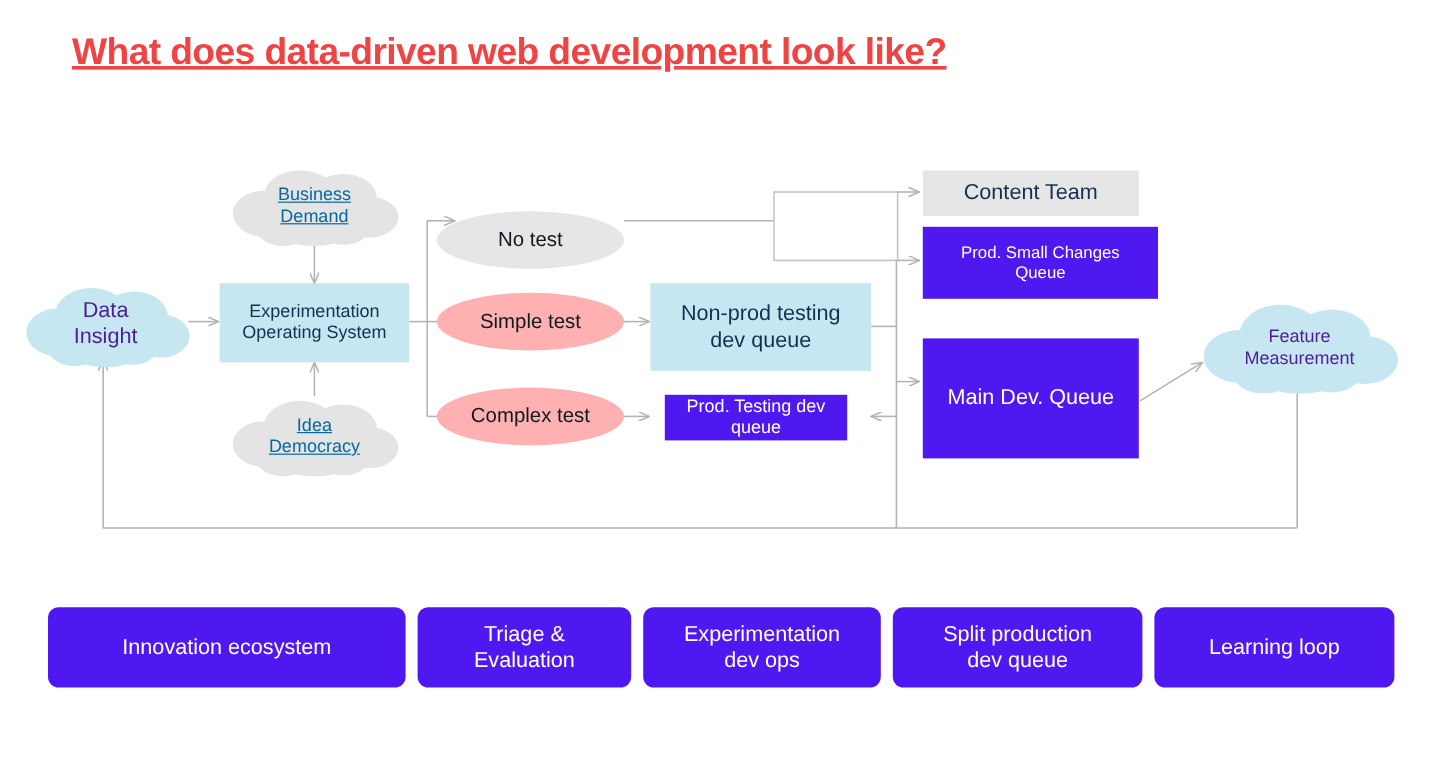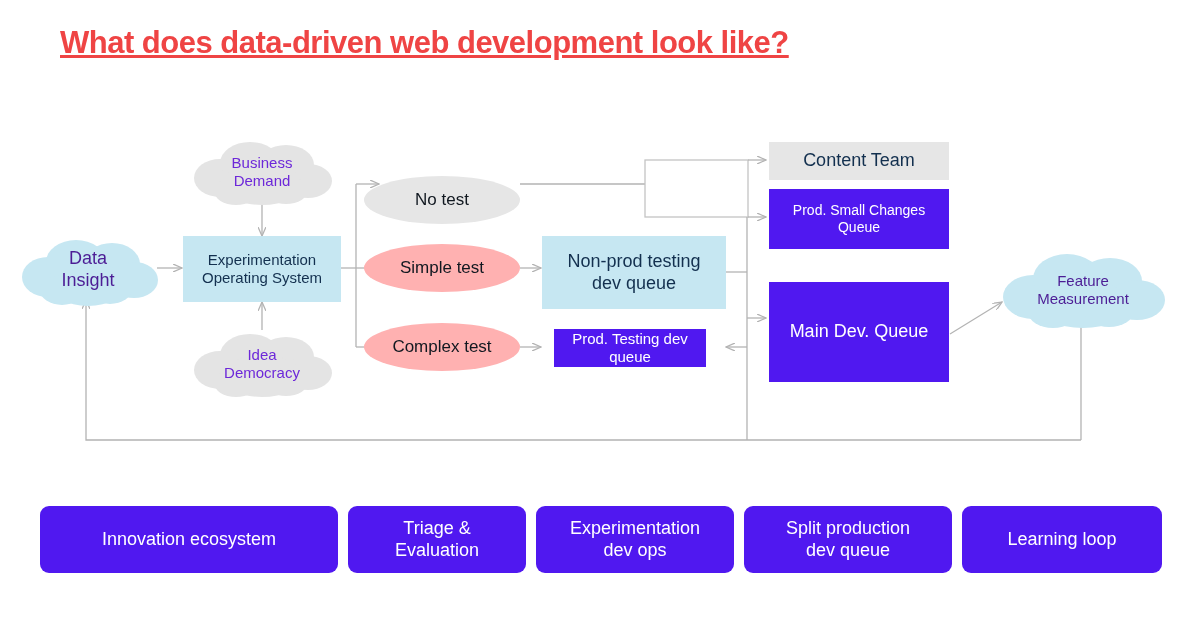--- a/index.html
+++ b/index.html
@@ -101,21 +101,21 @@
     height: 100%;
     z-index: 0;
   }
   .cloud .cloud-label {
     position: relative;
     z-index: 1;
   }
   .cloud-blue .cloud-art { color: #c6e7f2; }
   .cloud-grey .cloud-art { color: #e4e4e4; }
   .cloud-blue { color: #4c1d95; }
-  .cloud-grey { color: #6d28d9; }
+  .cloud-grey { color: #0369a1; text-decoration: underline; }
 
   
   .pill-row {
     position: absolute;
     left: 40px;
     top: 506px;
     width: 1126px;
     height: 67px;
     display: flex;
     gap: 10px;
@@ -285,21 +285,21 @@
   </div>
 
   <div class="node rect rect-purple" style="left:554px; top:329px; width:152px; height:38px; font-size:15px;">
     <div>Prod. Testing dev queue</div>
   </div>
 
   <div class="node rect rect-grey" style="left:769px; top:142px; width:180px; height:38px; font-size:18px;">
     <div>Content Team</div>
   </div>
 
-  <div class="node rect rect-purple" style="left:769px; top:189px; width:180px; height:60px; font-size:14px;">
+  <div class="node rect rect-purple" style="left:769px; top:189px; width:196px; height:60px; font-size:14px;">
     <div>
       <div>Prod. Small Changes</div>
       <div>Queue</div>
     </div>
   </div>
 
   <div class="node rect rect-purple" style="left:769px; top:282px; width:180px; height:100px; font-size:18px;">
     <div>Main Dev. Queue</div>
   </div>
 

